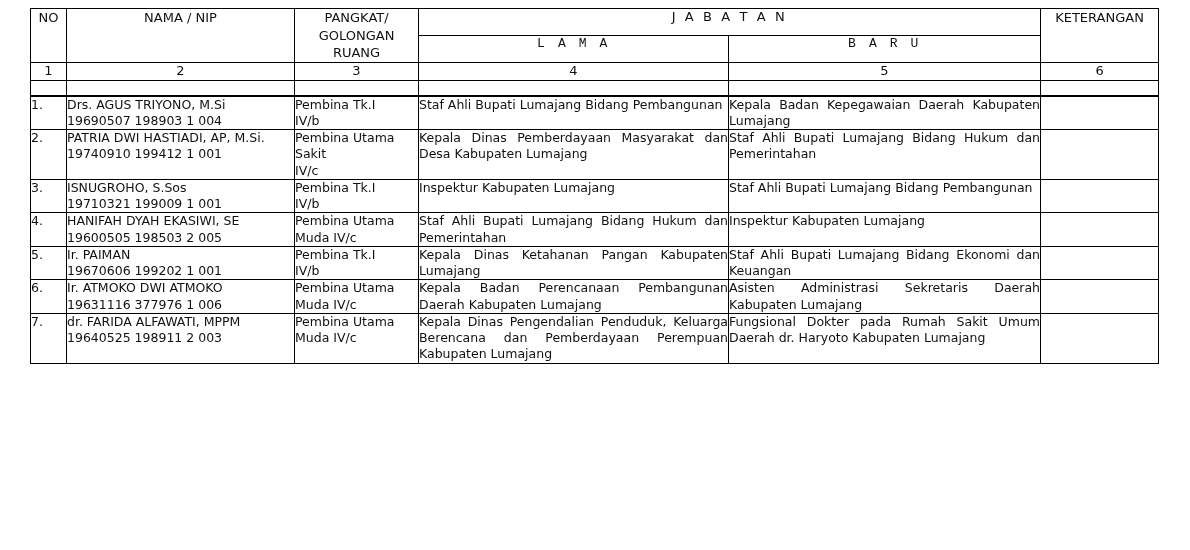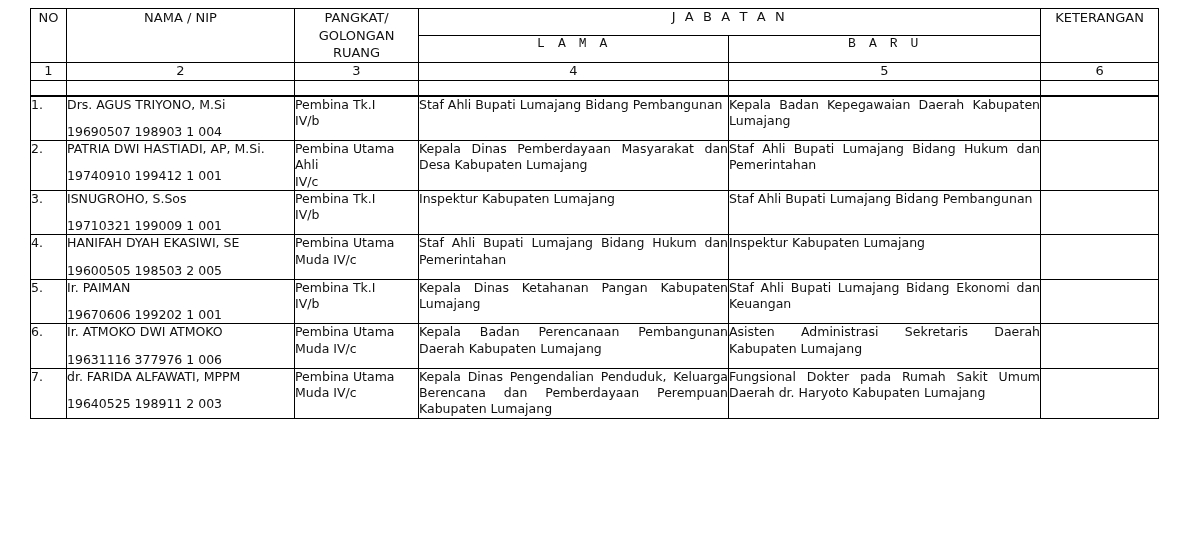--- a/index.html
+++ b/index.html
@@ -85,21 +85,21 @@
   }
   .cell-no {
     padding: 5px 4px 5px 6px;
     text-align: left;
   }
   .cell-just {
     padding: 5px 7px 5px 7px;
     text-align: justify;
     text-justify: inter-word;
   }
-  .nip { white-space: nowrap; margin-top: 11px; }
+  .nip { white-space: nowrap; }
   .pad-bottom { padding-bottom: 16px; }
 </style>
 </head>
 <body>
 
 <div id="sheet">
   <table class="doc">
     <colgroup>
       <col class="c-no">
         <col class="c-nama">
@@ -157,21 +157,21 @@
           <td class="cell"></td>
         </tr>
         <tr>
           <td class="cell cell-no">2.</td>
           <td class="cell">
             <div>PATRIA DWI HASTIADI, AP, M.Si.</div>
             <div class="nip">19740910 199412 1 001</div>
           </td>
           <td class="cell">
             <div>Pembina Utama</div>
-            <div>Ahli</div>
+            <div>Sakit</div>
             <div>IV/c</div>
           </td>
           <td class="cell cell-just">Kepala Dinas Pemberdayaan Masyarakat dan Desa Kabupaten Lumajang</td>
           <td class="cell cell-just">Staf Ahli Bupati Lumajang Bidang Hukum dan Pemerintahan</td>
           <td class="cell"></td>
         </tr>
         <tr>
           <td class="cell cell-no">3.</td>
           <td class="cell">
             <div>ISNUGROHO, S.Sos</div>

